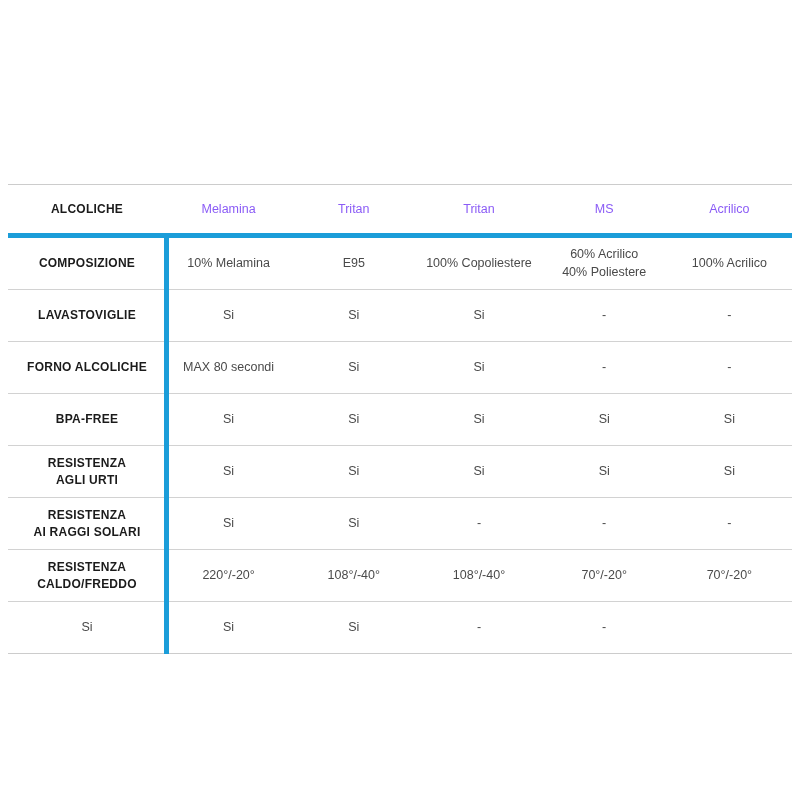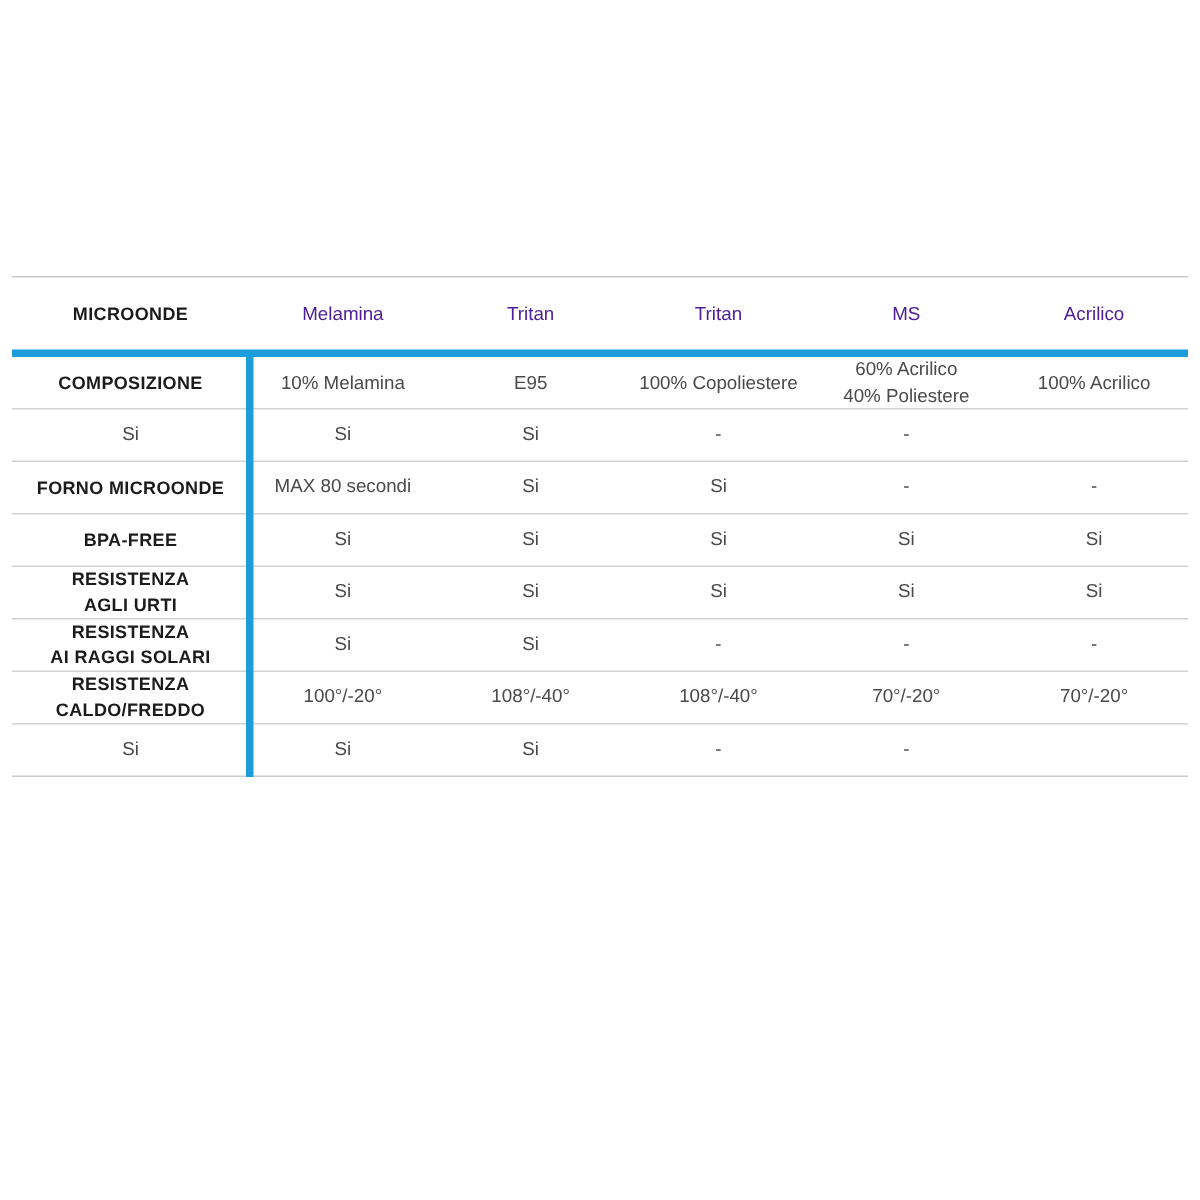--- a/index.html
+++ b/index.html
@@ -29,46 +29,46 @@
   .table-body{
     position:relative;
   }
   .vline{
     position:absolute;left:156px;top:0;bottom:0;width:5px;
     background:var(--accent);
   }
   .data-row{
     display:grid;
     grid-template-columns:158px repeat(5,1fr);
-    height:35px;
+    height:52px;
     border-bottom:1px solid #d2d2d2;
     align-items:center;
   }
   .data-row:last-child{border-bottom:1px solid var(--border);}
   .row-label{
     font-size:12px;font-weight:bold;color:#1b1b1b;
     text-align:center;letter-spacing:.02em;
     white-space:pre-line;line-height:1.4;
     padding:0 14px;
   }
   .col-header{
-    font-size:12.5px;color:#4c1d95;text-align:center;
+    font-size:12.5px;color:#8b5cf6;text-align:center;
   }
   .cell{
     font-size:12.5px;color:#4a4a4a;text-align:center;
     white-space:pre-line;line-height:1.4;
   }
 </style>
 </head>
 <body>
 
 <div class="table-wrap">
 
   <div class="header-row">
-    <div class="row-label">MICROONDE</div>
+    <div class="row-label">ALCOLICHE</div>
     <div class="col-header">Melamina</div>
     <div class="col-header">Tritan</div>
     <div class="col-header">Tritan</div>
     <div class="col-header">MS</div>
     <div class="col-header">Acrilico</div>
   </div>
 
   <div class="blue-bar"></div>
 
   <div class="table-body">
@@ -78,29 +78,30 @@
       <div class="row-label">COMPOSIZIONE</div>
       <div class="cell">10% Melamina</div>
       <div class="cell">E95</div>
       <div class="cell">100% Copoliestere</div>
       <div class="cell">60% Acrilico
 40% Poliestere</div>
       <div class="cell">100% Acrilico</div>
     </div>
 
     <div class="data-row">
+      <div class="row-label">LAVASTOVIGLIE</div>
       <div class="cell">Si</div>
       <div class="cell">Si</div>
       <div class="cell">Si</div>
       <div class="cell">-</div>
       <div class="cell">-</div>
     </div>
 
     <div class="data-row">
-      <div class="row-label">FORNO MICROONDE</div>
+      <div class="row-label">FORNO ALCOLICHE</div>
       <div class="cell">MAX 80 secondi</div>
       <div class="cell">Si</div>
       <div class="cell">Si</div>
       <div class="cell">-</div>
       <div class="cell">-</div>
     </div>
 
     <div class="data-row">
       <div class="row-label">BPA-FREE</div>
       <div class="cell">Si</div>
@@ -126,21 +127,21 @@
       <div class="cell">Si</div>
       <div class="cell">Si</div>
       <div class="cell">-</div>
       <div class="cell">-</div>
       <div class="cell">-</div>
     </div>
 
     <div class="data-row">
       <div class="row-label">RESISTENZA
 CALDO/FREDDO</div>
-      <div class="cell">100°/-20°</div>
+      <div class="cell">220°/-20°</div>
       <div class="cell">108°/-40°</div>
       <div class="cell">108°/-40°</div>
       <div class="cell">70°/-20°</div>
       <div class="cell">70°/-20°</div>
     </div>
 
     <div class="data-row">
       <div class="cell">Si</div>
       <div class="cell">Si</div>
       <div class="cell">Si</div>

